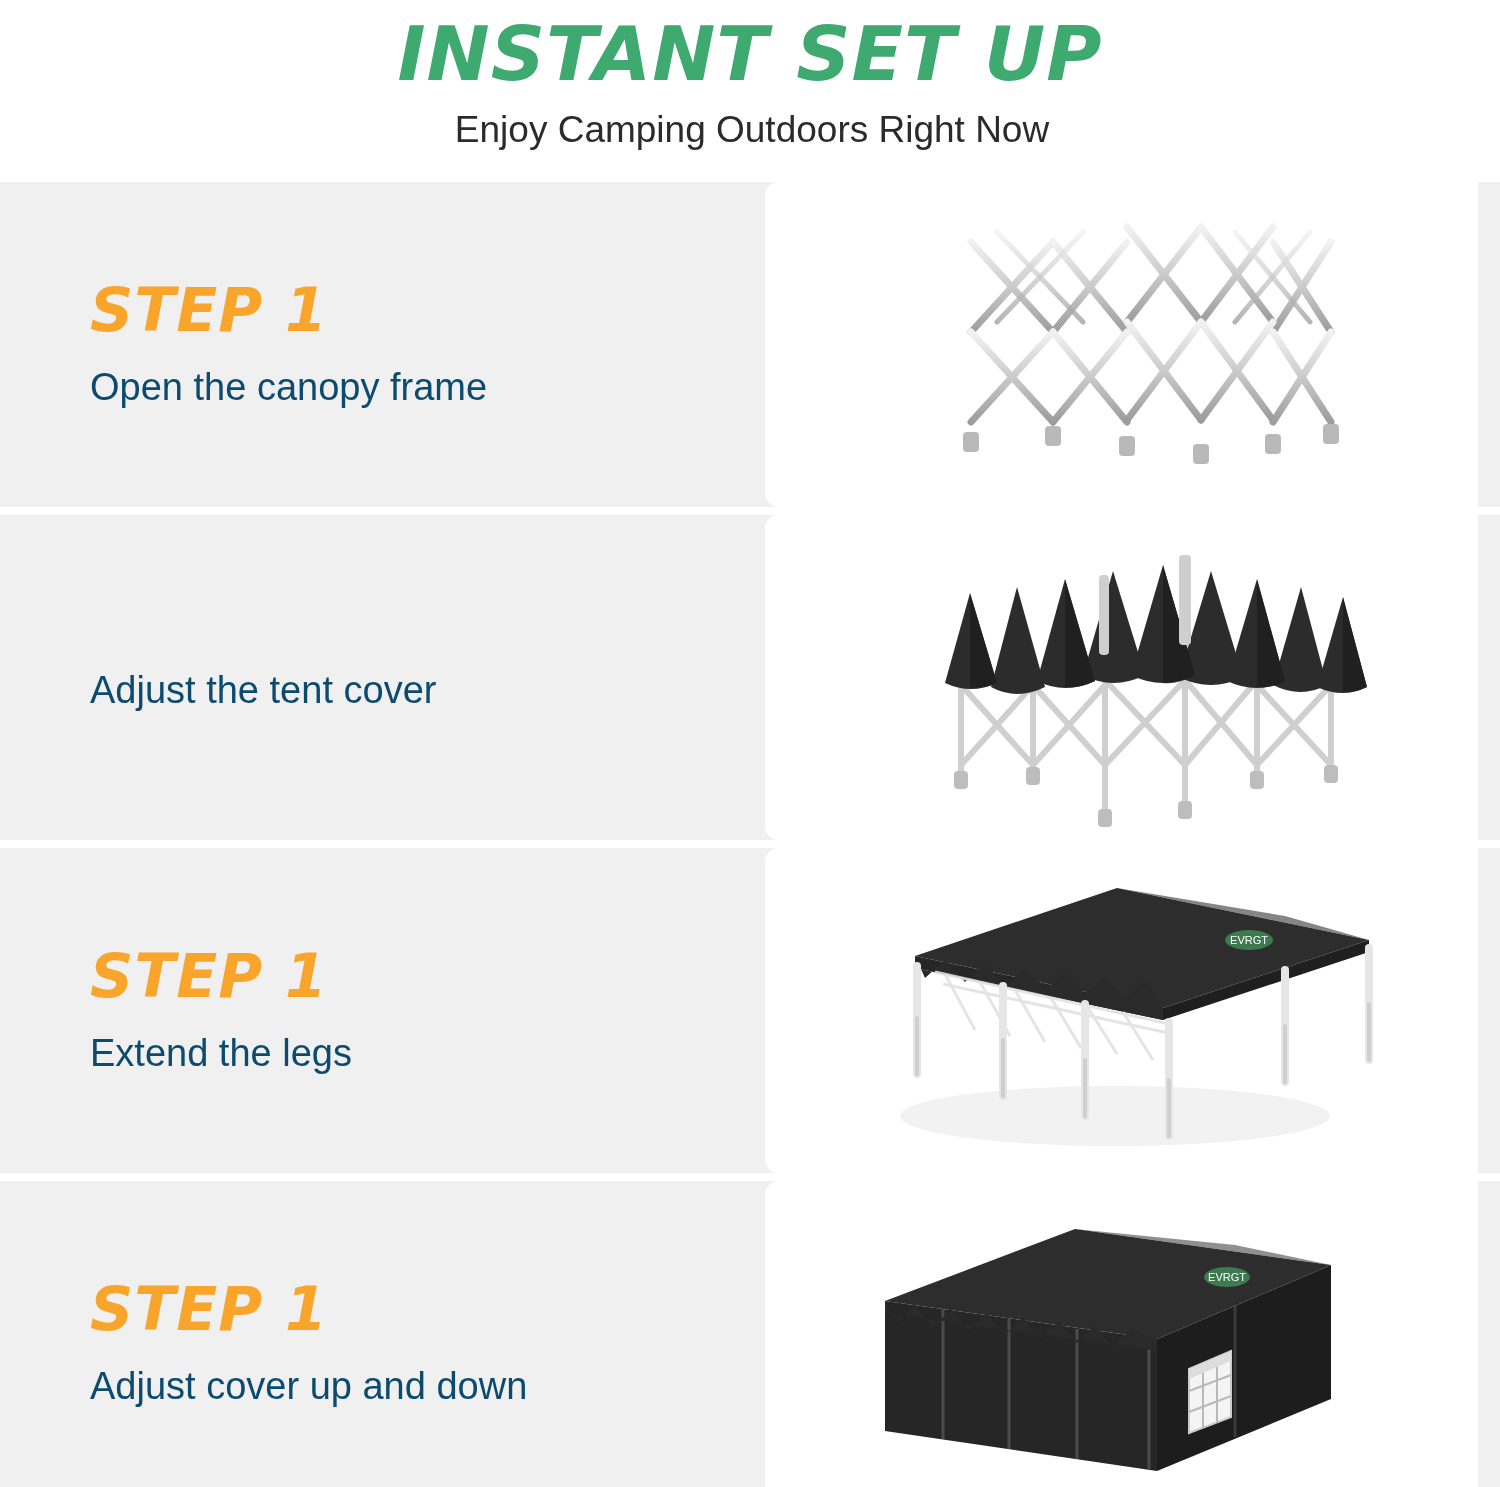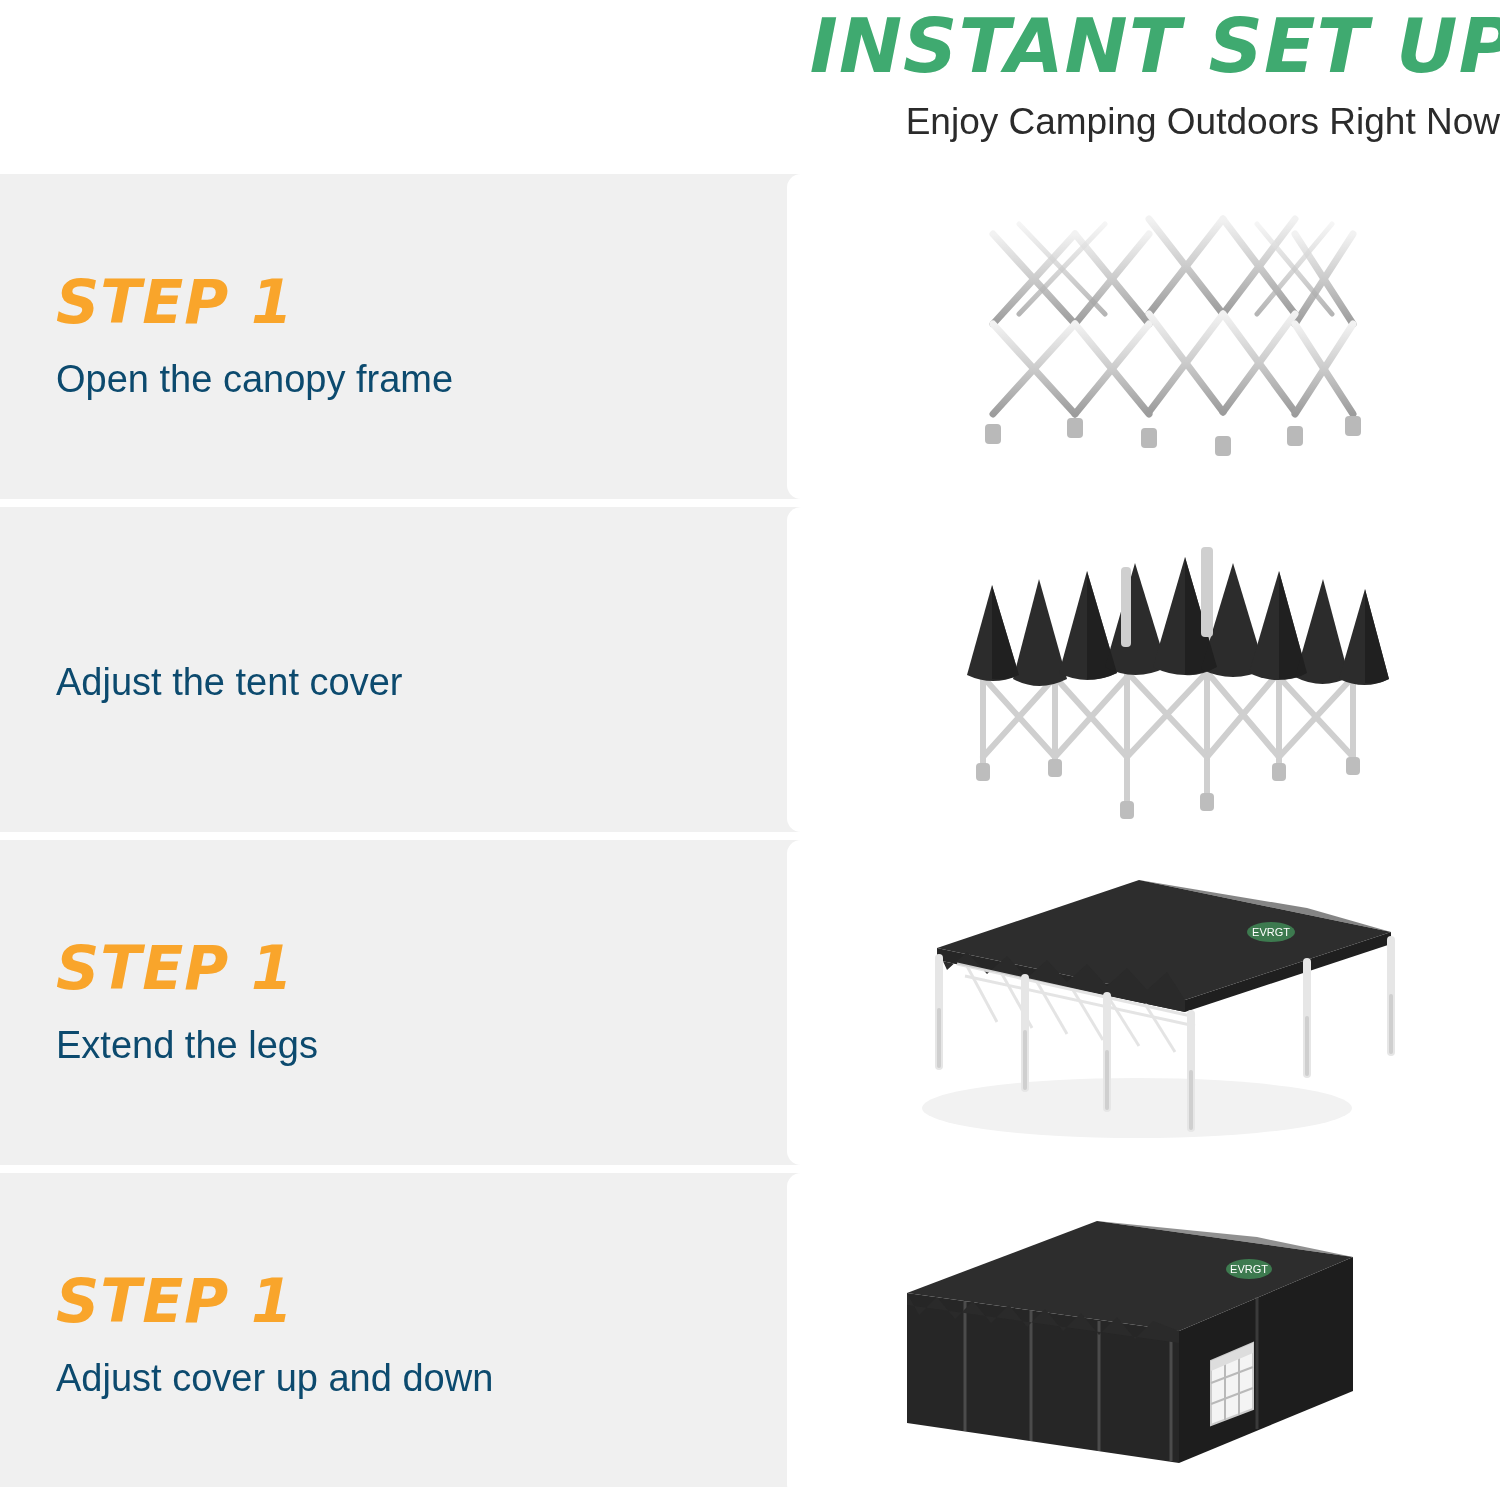--- a/index.html
+++ b/index.html
@@ -17,22 +17,22 @@
   .page {
     width: 1500px;
     height: 1487px;
     position: relative;
     background: #ffffff;
     box-sizing: border-box;
   }
 
   
   .header {
-    text-align: right;
-    padding-top: 8px;
+    text-align: center;
+    padding-top: 16px;
   }
   .header-title {
     font-family: "DejaVu Sans", sans-serif;
     font-weight: bold;
     font-style: italic;
     font-size: 74px;
     letter-spacing: 1px;
     color: #3faa70;
     line-height: 1.05;
     margin: 0;
@@ -57,21 +57,21 @@
   .step-row {
     position: relative;
     height: 325px;
     background: #f0f0f0;
     display: flex;
     align-items: center;
   }
 
   .step-text {
     width: 770px;
-    padding-left: 56px;
+    padding-left: 90px;
     box-sizing: border-box;
   }
   .step-label {
     font-family: "DejaVu Sans", sans-serif;
     font-weight: bold;
     font-style: italic;
     font-size: 60px;
     color: #f9a52b;
     line-height: 1;
     margin: 0;
@@ -90,21 +90,21 @@
     left: 808px;
     top: 50%;
     transform: translateY(-50%);
     width: 58px;
     height: 58px;
   }
   .arrow-icon svg { display: block; }
 
   .step-image {
     position: absolute;
-    left: 787px;
+    left: 765px;
     top: 0;
     width: 713px;
     height: 325px;
     background: #ffffff;
     border-radius: 14px 0 0 14px;
     overflow: hidden;
   }
   .step-image svg { display: block; width: 100%; height: 100%; }
 
   

